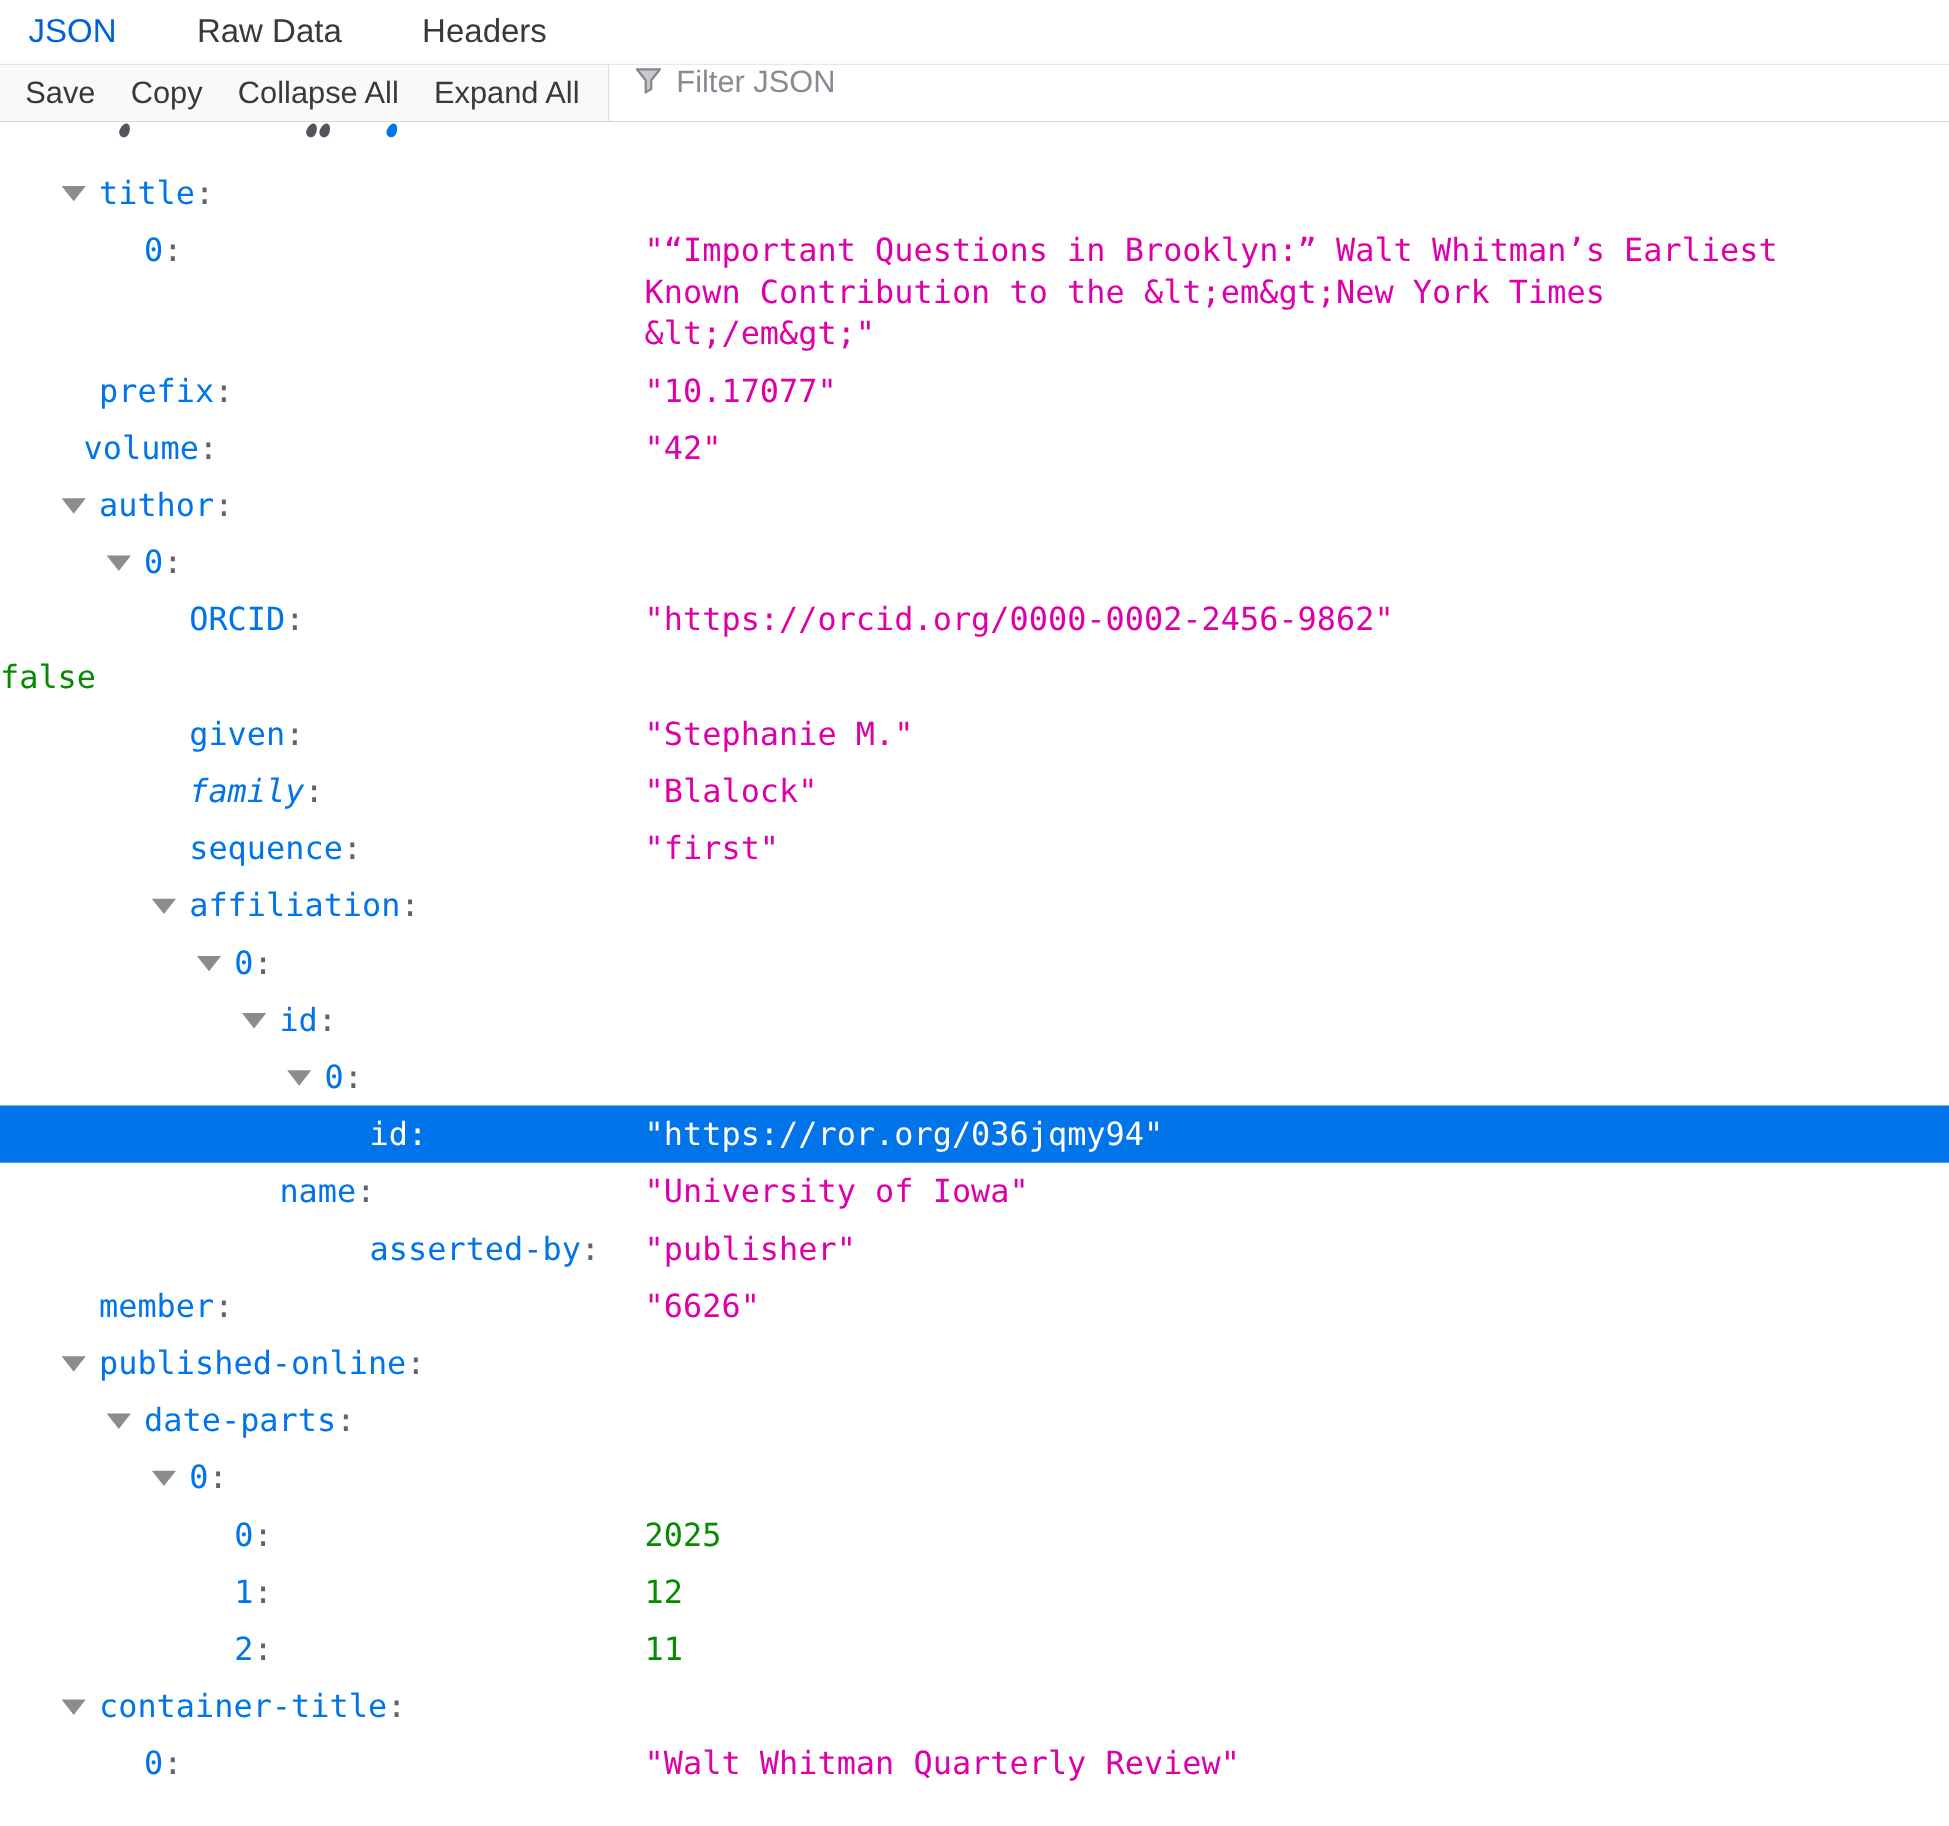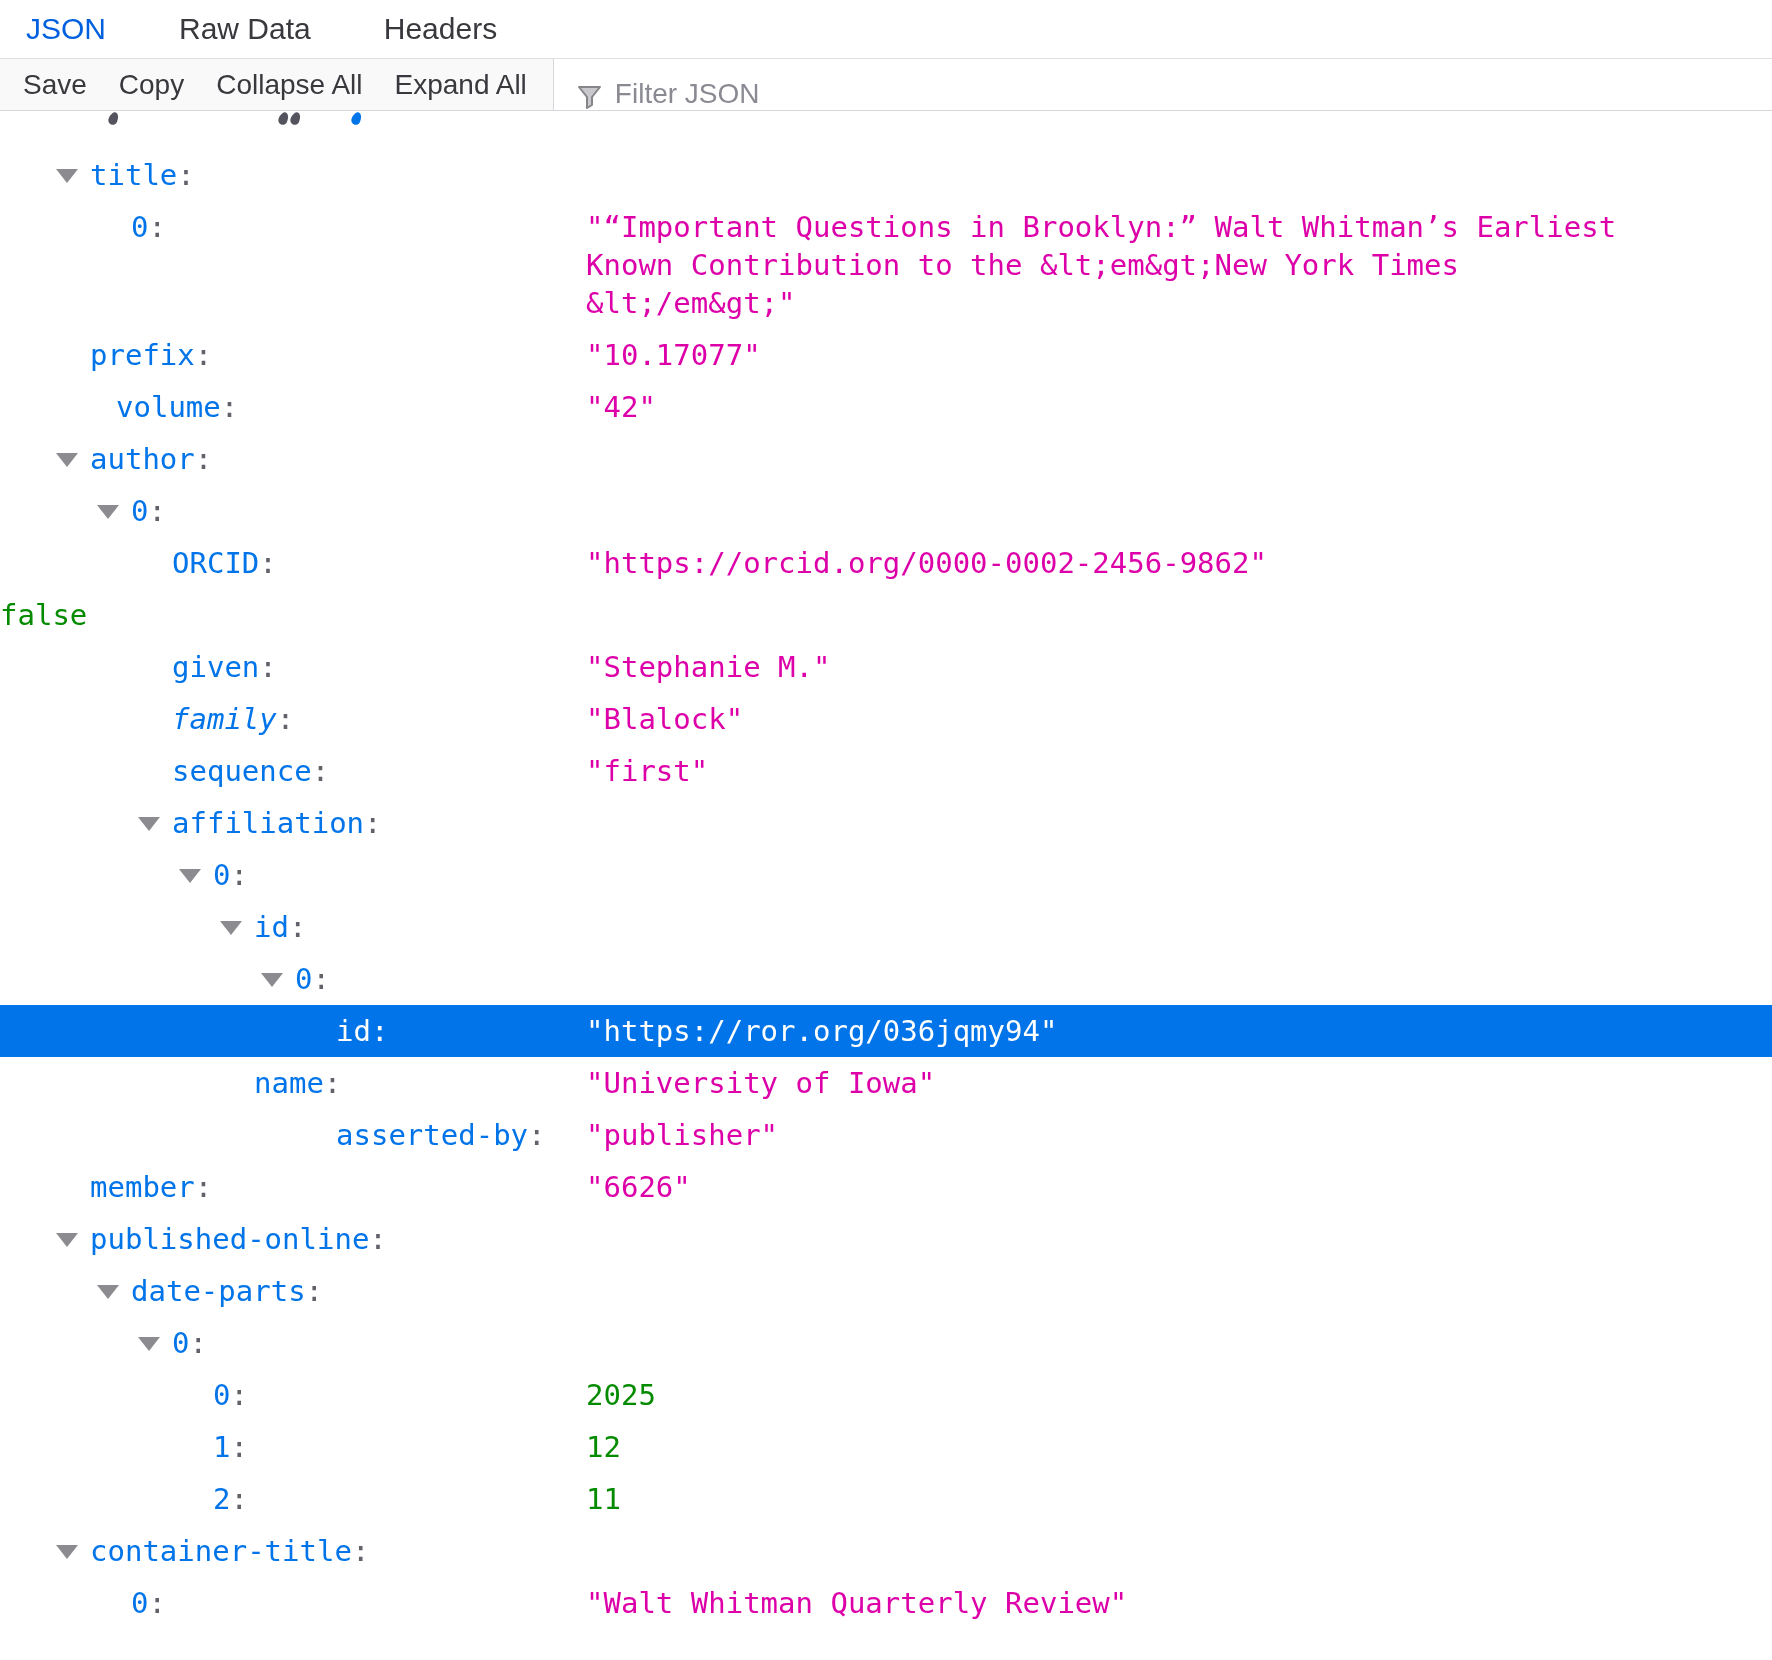--- a/index.html
+++ b/index.html
@@ -10,21 +10,21 @@
           border-bottom:1px solid #e0e0e4;padding-left:8px;gap:37px;}
   .tab{font-size:30px;color:#38383d;padding:0 18px;white-space:nowrap;}
   .tab.active{color:#0060df;}
 
   
   .toolbar{display:flex;align-items:stretch;height:51px;background:#f9f9fa;
            border-bottom:1px solid #d7d7db;}
   .tb-left{display:flex;align-items:center;padding-left:7px;}
   .tb-btn{font-size:28px;color:#38383d;padding:0 16px;white-space:nowrap;}
   .sep{width:1px;background:#d7d7db;margin-left:10px;}
-  .filter{flex:1;background:#ffffff;display:flex;align-items:flex-end;
+  .filter{flex:1;background:#ffffff;display:flex;align-items:flex-start;
           padding-left:22px;gap:12px;}
   .filter input{border:none;outline:none;background:transparent;
           font-family:"Liberation Sans",sans-serif;font-size:28px;color:#38383d;
           flex:1;padding:0;}
   .filter input::placeholder{color:#8a8a93;opacity:1;}
   .funnel{flex:0 0 auto;}
 
   
   .tree{font-family:"DejaVu Sans Mono",monospace;font-size:29px;background:#fff;}
   .partial{height:38px;position:relative;overflow:hidden;}
@@ -84,21 +84,21 @@
       </div>
       <div class="row">
         <div class="kcell"><span class="key" style="margin-left: 131px;">0</span><span class="colon">:</span></div>
         <div class="vcell"><span class="str">"“Important Questions in Brooklyn:” Walt Whitman’s Earliest Known Contribution to the &amp;lt;em&amp;gt;New York Times &amp;lt;/em&amp;gt;"</span></div>
       </div>
       <div class="row">
         <div class="kcell"><span class="key" style="margin-left: 90px;">prefix</span><span class="colon">:</span></div>
         <div class="vcell"><span class="str">"10.17077"</span></div>
       </div>
       <div class="row">
-        <div class="kcell"><span class="key" style="margin-left: 116px;">volume</span><span class="colon">:</span></div>
+        <div class="kcell"><span class="key" style="margin-left: 76px;">volume</span><span class="colon">:</span></div>
         <div class="vcell"><span class="str">"42"</span></div>
       </div>
       <div class="row">
         <div class="kcell"><span class="arrow" style="left: 56px;"></span><span class="key" style="margin-left: 90px;">author</span><span class="colon">:</span></div>
         <div class="vcell"></div>
       </div>
       <div class="row">
         <div class="kcell"><span class="arrow" style="left: 97px;"></span><span class="key" style="margin-left: 131px;">0</span><span class="colon">:</span></div>
         <div class="vcell"></div>
       </div>

